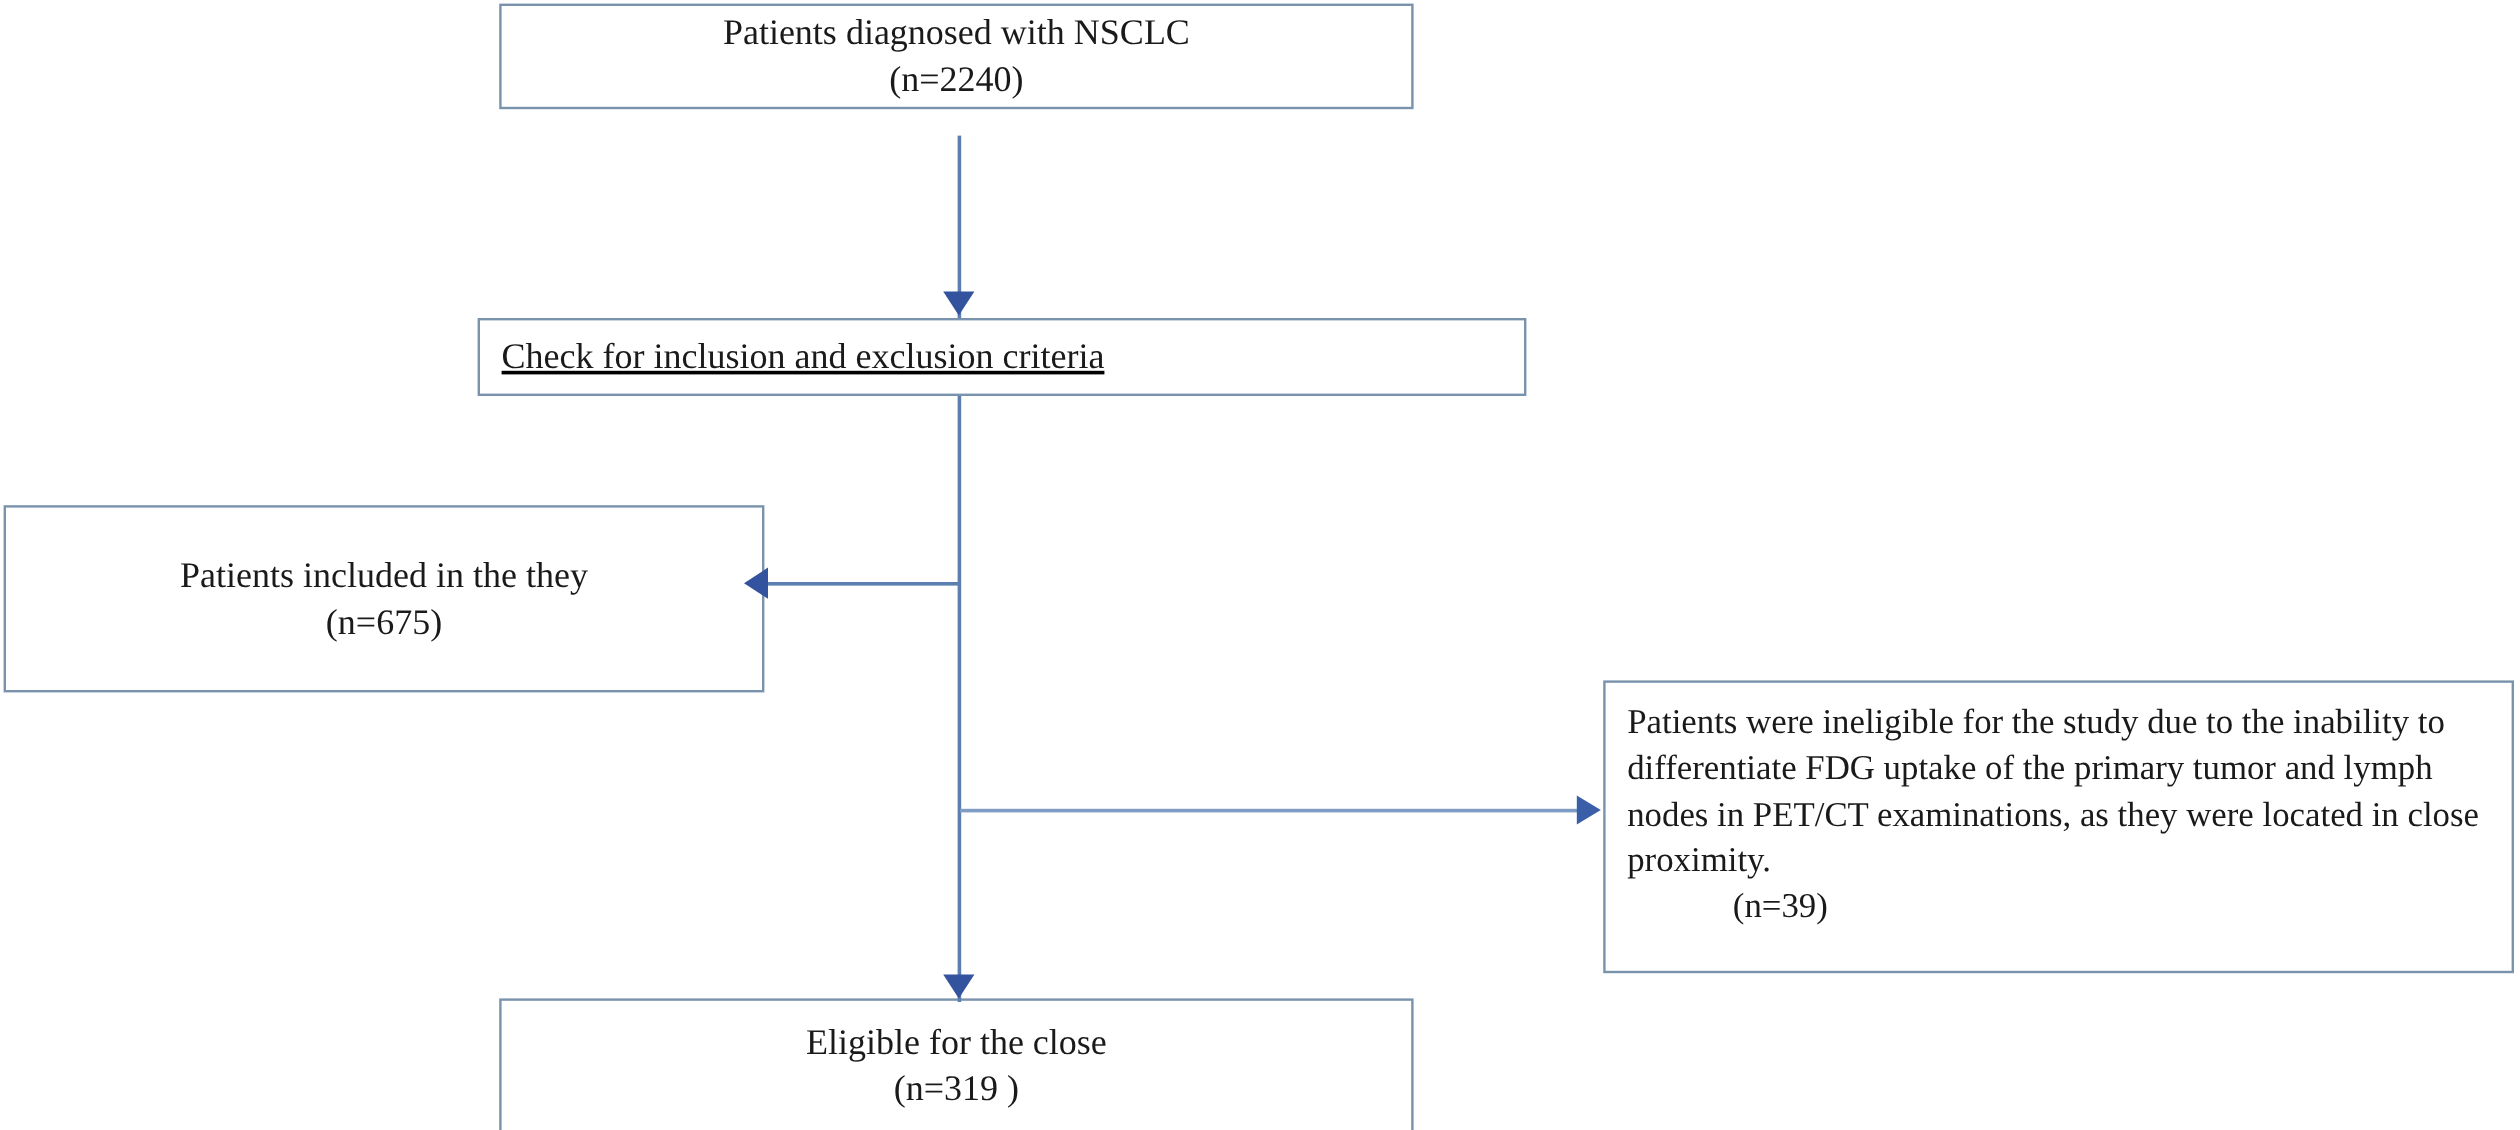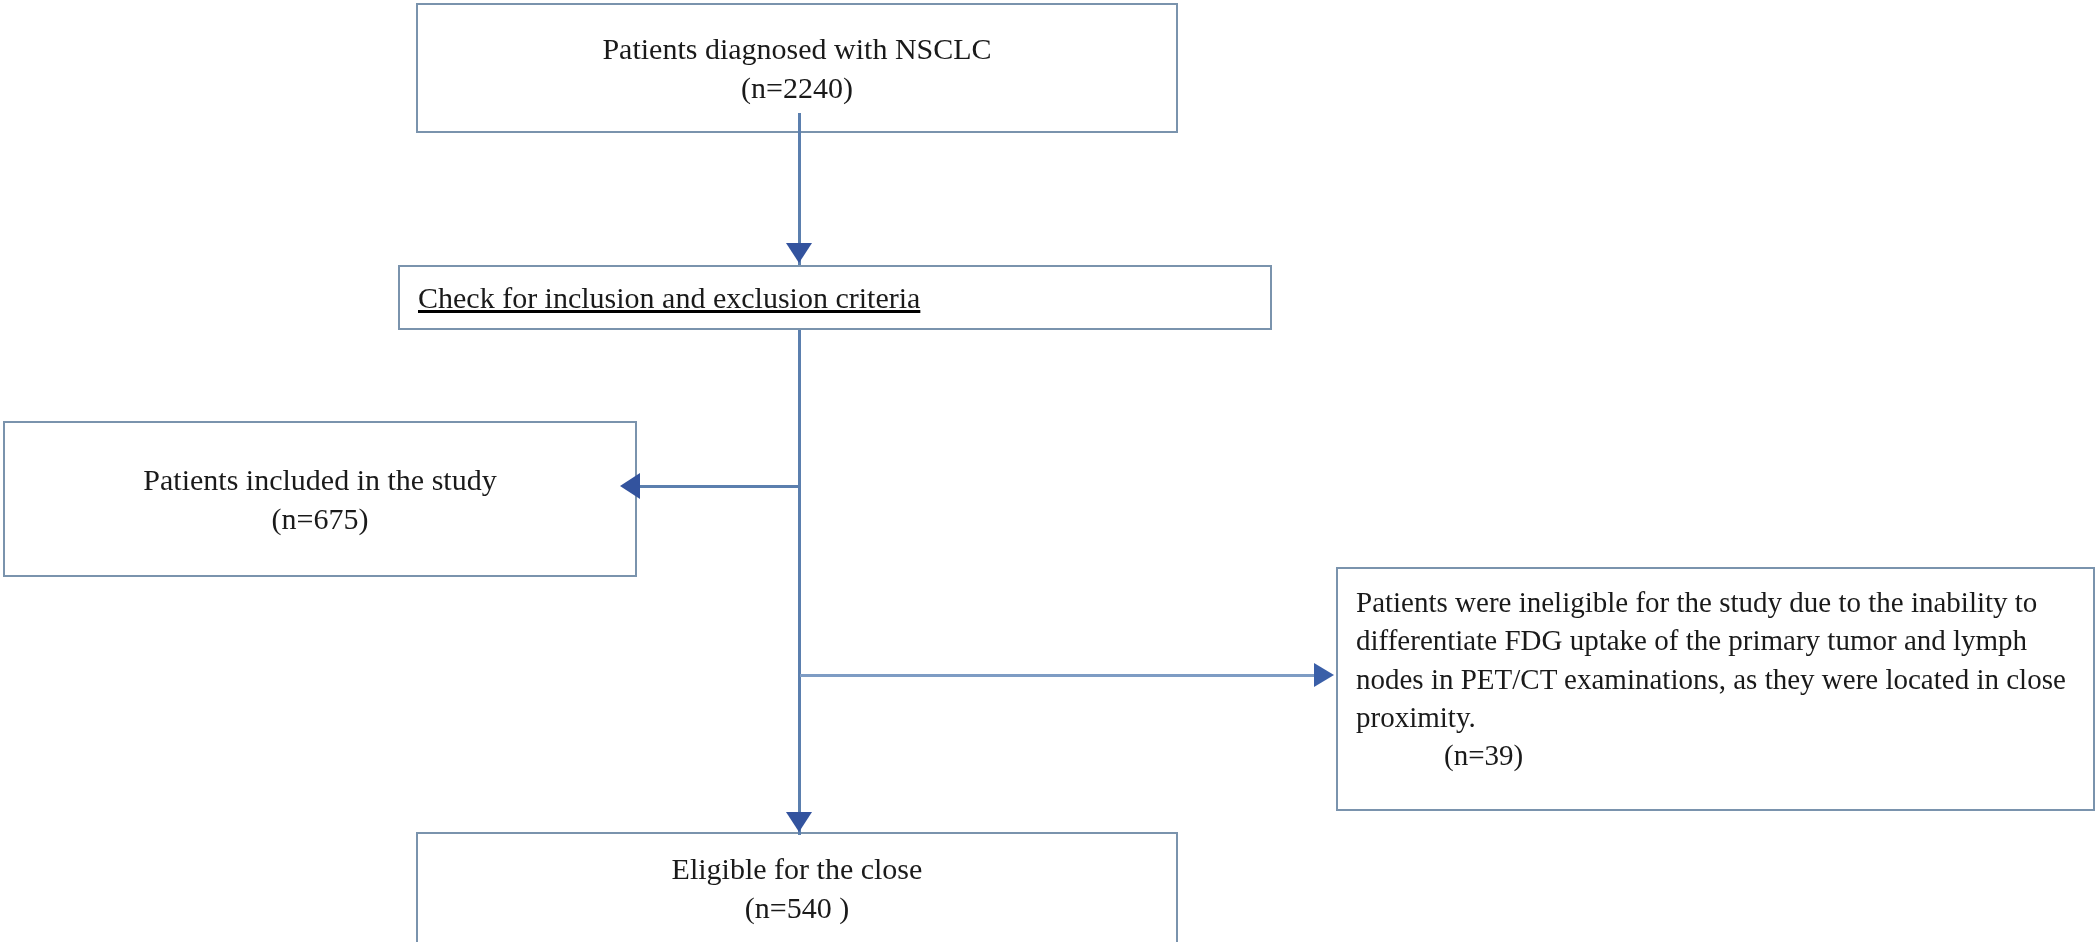--- a/index.html
+++ b/index.html
@@ -28,21 +28,21 @@
   .node .line {
     color: #1a1a1a;
     font-size: 30px;
     line-height: 1.30;
     white-space: pre;
   }
   .center .line { text-align: center; }
   .left   .line { text-align: left; }
 
   
-  #node-diagnosed   { left: 416px; top: 3px;   width: 762px;  height: 130px; padding: 0 14px; }
+  #node-diagnosed   { left: 416px; top: 3px;   width: 762px;  height: 88px; padding: 0 14px; }
   #node-criteria    { left: 398px; top: 265px; width: 874px;  height: 65px;  padding: 0 18px; text-decoration: underline; }
   #node-included    { left: 3px;   top: 421px; width: 634px;  height: 156px; padding: 0 20px; }
   #node-ineligible  { left: 1336px;top: 567px; width: 759px;  height: 244px; padding: 0 18px;
                       justify-content: flex-start; padding-top: 14px; }
   #node-eligible    { left: 416px; top: 832px; width: 762px;  height: 112px; padding: 0 14px; }
 
   #node-ineligible .line { font-size: 29px; line-height: 1.32; white-space: normal; }
   #node-ineligible .line.count { white-space: pre; padding-left: 88px; }
 
   
@@ -86,32 +86,32 @@
   <div class="node center" id="node-diagnosed">
     <div class="line">Patients diagnosed with NSCLC</div>
     <div class="line">(n=2240)</div>
   </div>
 
   <div class="node left" id="node-criteria">
     <div class="line">Check for inclusion and exclusion criteria</div>
   </div>
 
   <div class="node center" id="node-included">
-    <div class="line">Patients included in the study</div>
+    <div class="line">Patients included in the they</div>
     <div class="line">(n=675)</div>
   </div>
 
   <div class="node left" id="node-ineligible">
     <div class="line">Patients were ineligible for the study due to the inability to differentiate FDG uptake of the primary tumor and lymph nodes in PET/CT examinations, as they were located in close proximity.</div>
     <div class="line count">(n=39)</div>
   </div>
 
   <div class="node center" id="node-eligible">
     <div class="line">Eligible for the close</div>
-    <div class="line">(n=540 )</div>
+    <div class="line">(n=319 )</div>
   </div>
 
   <div class="conn vline" id="conn-a"></div>
   <div class="arrow arrow-down" id="arrowhead-a"></div>
 
   <div class="conn vline" id="conn-trunk"></div>
   <div class="arrow arrow-down" id="arrowhead-d"></div>
 
   <div class="conn hline" id="conn-left"></div>
   <div class="arrow arrow-left" id="arrowhead-b"></div>

